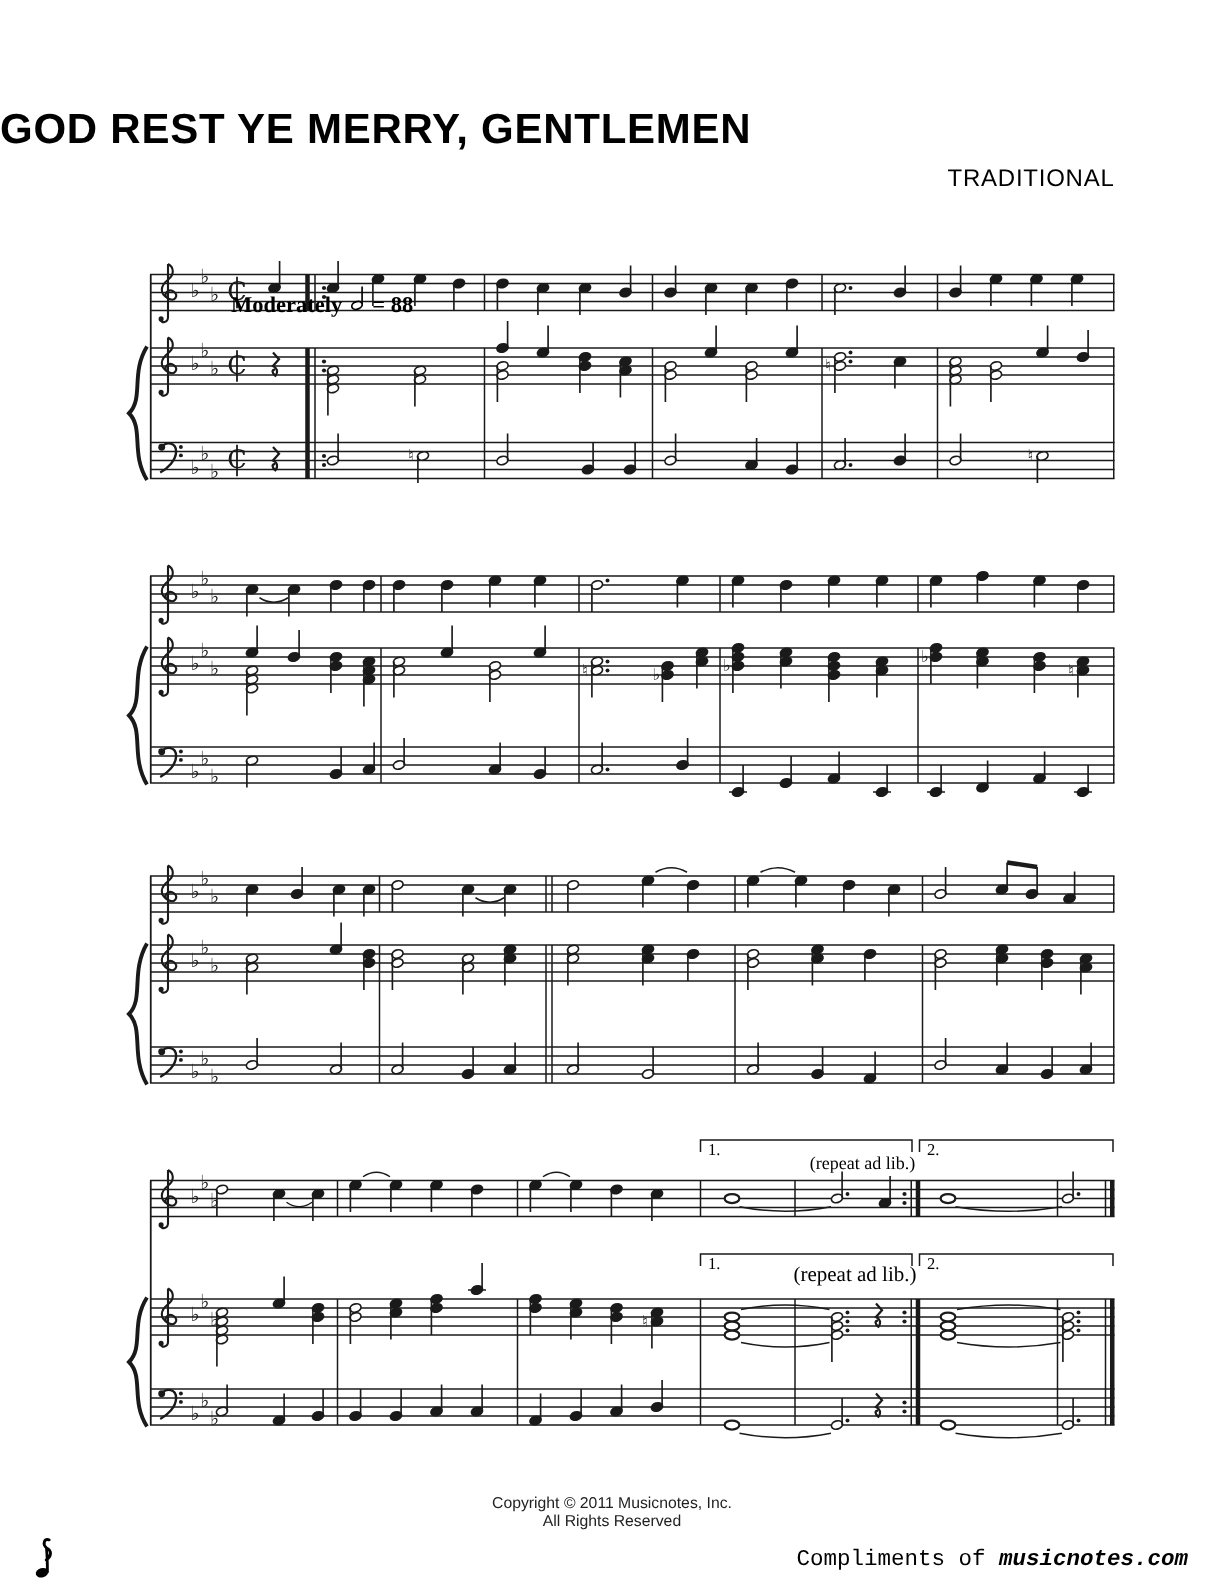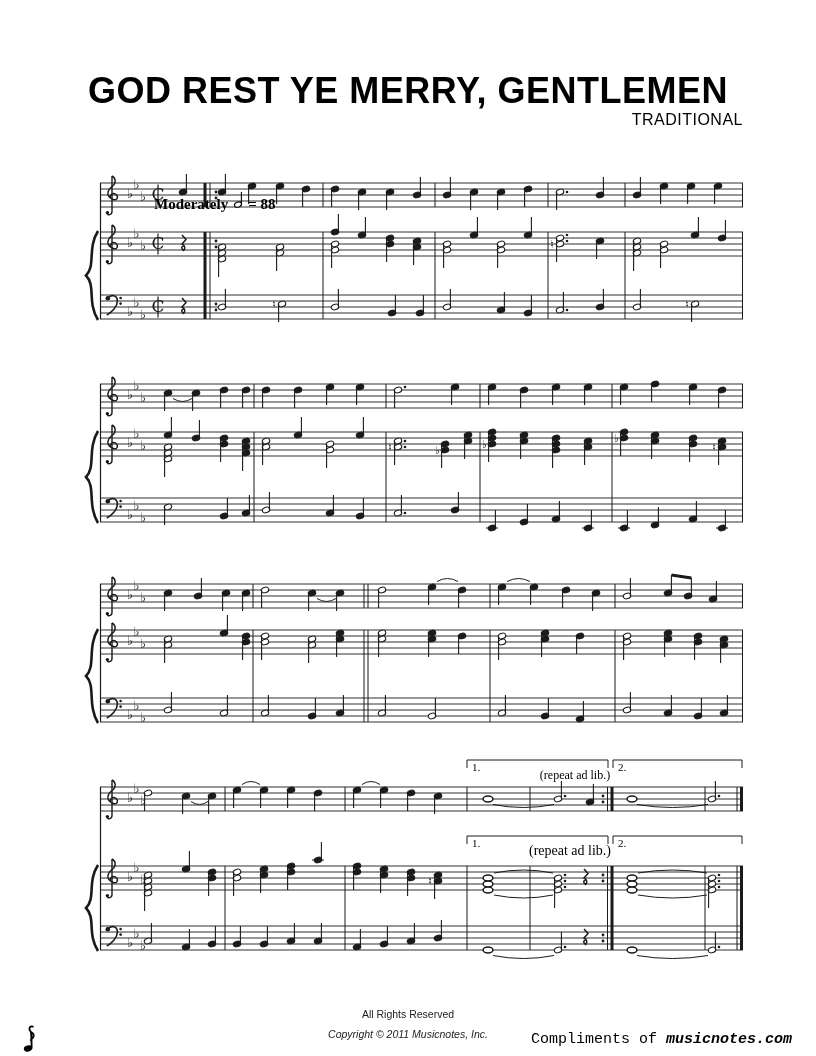--- a/index.html
+++ b/index.html
@@ -1,30 +1,30 @@
 <!DOCTYPE html>
 <html><head>
 <meta charset="utf-8">
 <style>
   html,body{margin:0;padding:0;background:#888;}
   .page{position:relative;width:816px;height:1056px;background:#ffffff;overflow:hidden;
         font-family:"Liberation Sans",sans-serif;color:#000;}
   .abs{position:absolute;}
-  .title{left:0;right:0;top:70px;text-align:center;font-size:36px;font-weight:bold;
+  .title{left:0;right:0;top:70px;text-align:left;font-size:28px;font-weight:bold;
          letter-spacing:0.5px;font-family:"Liberation Sans",sans-serif;}
   .composer{right:73px;top:111px;font-size:16px;letter-spacing:0.5px;}
   .tempo{left:154px;top:152px;font-family:"Liberation Serif",serif;font-weight:bold;
          font-size:15px;display:flex;align-items:flex-end;gap:4px;}
   .tempo .eq{font-size:15px;margin-top:44px;}
   .volta-label{font-family:"Liberation Serif",serif;font-size:11px;}
   .repeat-text{font-family:"Liberation Serif",serif;text-align:center;}
   .rt-mel{left:500px;top:768px;width:150px;font-size:12px;}
   .rt-pno{left:480px;top:843px;width:180px;font-size:14px;}
   .copyright{left:0;right:0;text-align:center;font-size:10.5px;color:#222;}
-  .cc1{top:1028px;font-style:italic;} .cc2{top:1008px;}
+  .cc1{top:996px;} .cc2{top:1008px;}
   .compliments{right:24px;top:1031px;font-family:Liberation Mono, monospace;font-size:15px;}
   .compliments b{font-style:italic;}
   svg text{font-family:"DejaVu Sans",sans-serif;}
   svg .serif{font-family:"DejaVu Serif",serif;}
 </style>
 </head>
 <body>
 
 <div class="page">
 

